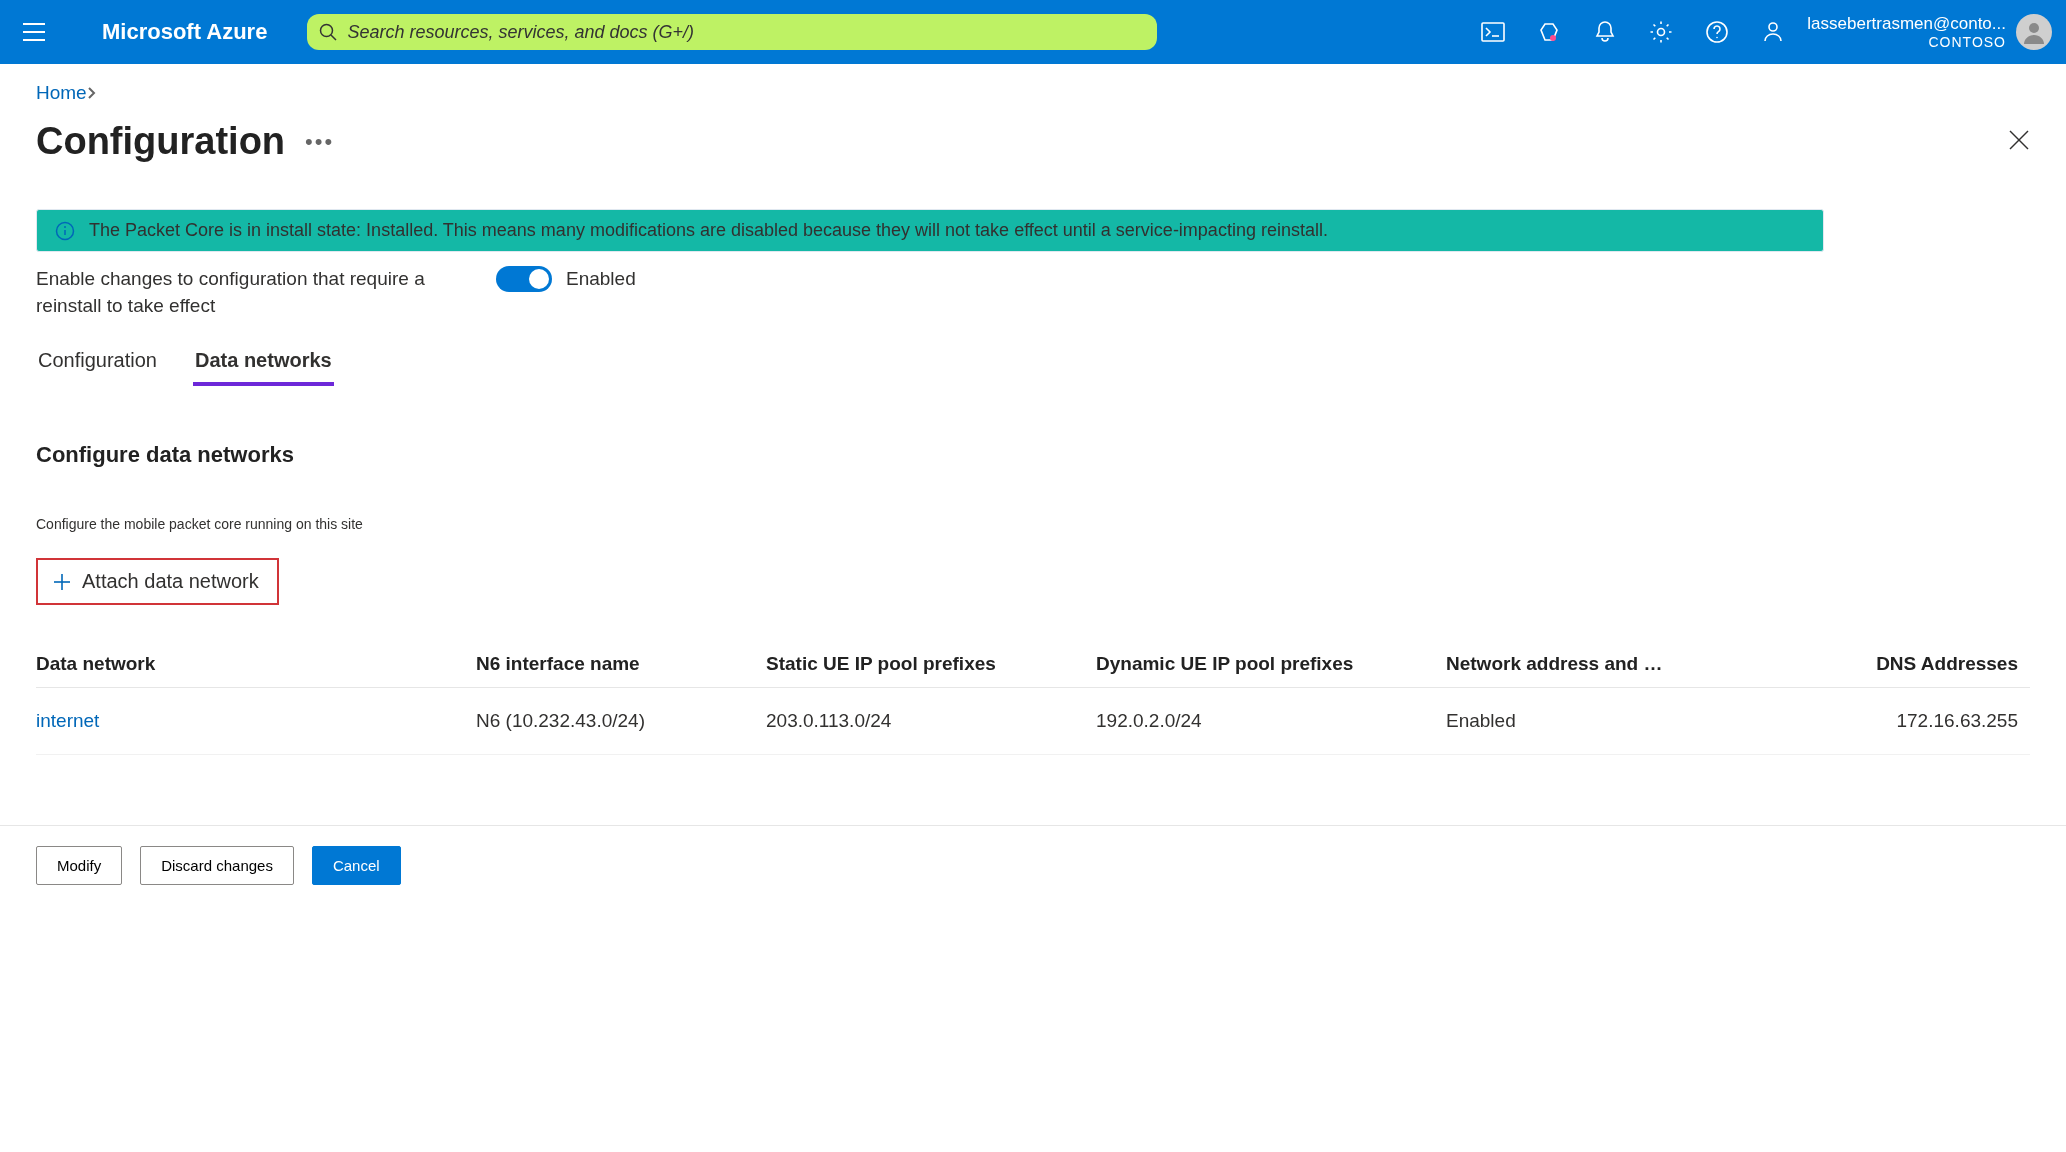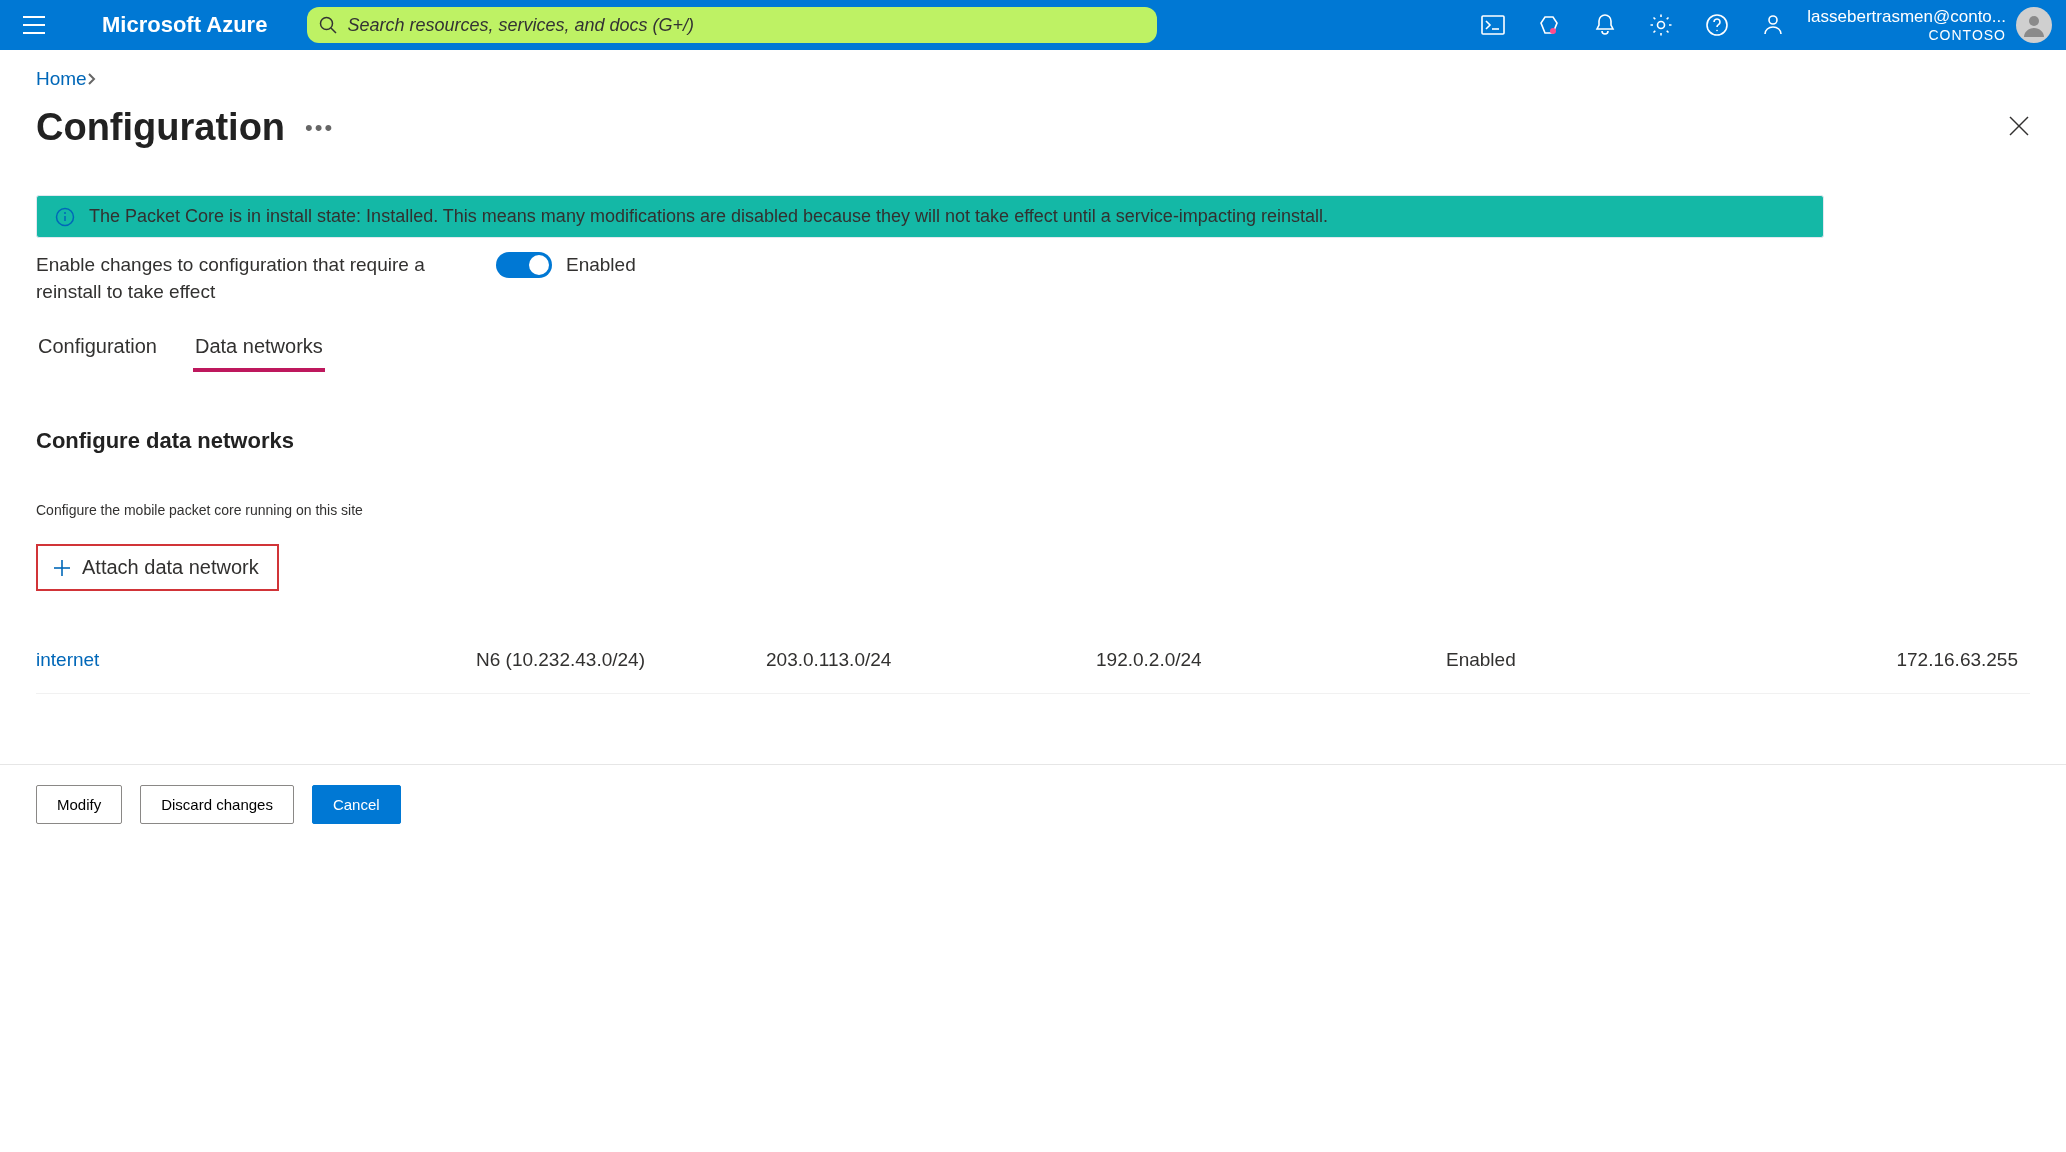--- a/index.html
+++ b/index.html
@@ -1,19 +1,19 @@
 <!DOCTYPE html>
 <html><head>
 <meta charset="utf-8">
 <style>
   * { box-sizing: border-box; margin: 0; padding: 0; font-family: "Segoe UI", -apple-system, BlinkMacSystemFont, sans-serif; }
   body { background: #ffffff; color: #323130; width: 2066px; }
 
   
-  .topbar { background: #0078d4; height: 50px; display: flex; align-items: center; padding: 0 14px 0 14px; color: white; }
+  .topbar { background: #0078d4; height: 64px; display: flex; align-items: center; padding: 0 14px 0 14px; color: white; }
   .hamburger { width: 40px; display:flex; align-items:center; justify-content:center; cursor:pointer; }
   .brand { font-size: 22px; font-weight: 600; margin-left: 48px; margin-right: 40px; white-space: nowrap; }
   .search-wrap { flex: 0 0 850px; }
   .search { width: 100%; height: 36px; background: #bef264; border: none; border-radius: 12px; display:flex; align-items:center; padding: 0 12px; color: #1b1a1a; }
   .search svg { margin-right: 10px; }
   .search span { font-size: 18px; font-style: italic; color: #333; }
   .topbar-spacer { flex: 1; }
   .top-icons { display:flex; align-items:center; gap: 28px; margin-left: 20px; margin-right: 20px; }
   .top-icon { width: 28px; height: 28px; display:flex; align-items:center; justify-content:center; cursor:pointer; }
   .account { display:flex; align-items:flex-end; gap: 10px; }
@@ -35,21 +35,21 @@
 
   .toggle-row { display:flex; align-items:flex-start; gap: 60px; margin-bottom: 26px; }
   .toggle-label { font-size: 19px; color: #323130; line-height: 1.4; max-width: 400px; }
   .toggle-wrap { display:flex; align-items:center; gap: 14px; }
   .toggle { width: 56px; height: 26px; background: #0078d4; border-radius: 13px; position: relative; cursor:pointer; }
   .toggle .knob { position:absolute; right:3px; top:3px; width:20px; height:20px; background:white; border-radius:50%; }
   .toggle-state { font-size: 19px; color:#323130; }
 
   .tabs { display:flex; gap: 34px; border-bottom: none; margin-bottom: 56px; }
   .tab { font-size: 20px; color: #323130; padding: 4px 2px 10px 2px; cursor:pointer; }
-  .tab.active { font-weight: 400; border-bottom: 4px solid #be185d; }
+  .tab.active { font-weight: 700; border-bottom: 4px solid #6d28d9; }
 
   .section-title { font-size: 22px; font-weight: 700; margin-bottom: 48px; color:#222; }
   .section-sub { font-size: 14px; color:#323130; margin-bottom: 26px; }
 
   .attach-btn { display:inline-flex; align-items:center; gap:10px; border: 2px solid #d13438; padding: 10px 18px 10px 14px; font-size: 20px; color:#323130; cursor:pointer; margin-bottom: 36px; }
   .attach-btn svg { flex: none; }
 
   .table { width: 100%; max-width: 2000px; }
   .thead, .trow { display:flex; align-items:center; }
   .thead { border-bottom: 1px solid #e6e6e6; padding: 12px 0; }
@@ -195,20 +195,28 @@
 
   <div class="attach-btn">
     <svg width="20" height="20" viewBox="0 0 20 20" stroke="#0067b8" stroke-width="1.6">
         <line x1="10" y1="2" x2="10" y2="18"></line>
         <line x1="2" y1="10" x2="18" y2="10"></line>
       </svg>
     <span>Attach data network</span>
   </div>
 
   <div class="table">
+    <div class="thead">
+      <div class="th col-dn">Data network</div>
+      <div class="th col-n6">N6 interface name</div>
+      <div class="th col-sip">Static UE IP pool prefixes</div>
+      <div class="th col-dip">Dynamic UE IP pool prefixes</div>
+      <div class="th col-nat">Network address and …</div>
+      <div class="th col-dns">DNS Addresses</div>
+    </div>
     <div class="trow">
       <div class="td col-dn link">internet</div>
       <div class="td col-n6">N6 (10.232.43.0/24)</div>
       <div class="td col-sip">203.0.113.0/24</div>
       <div class="td col-dip">192.0.2.0/24</div>
       <div class="td col-nat">Enabled</div>
       <div class="td col-dns">172.16.63.255</div>
     </div>
   </div>
 </div>

